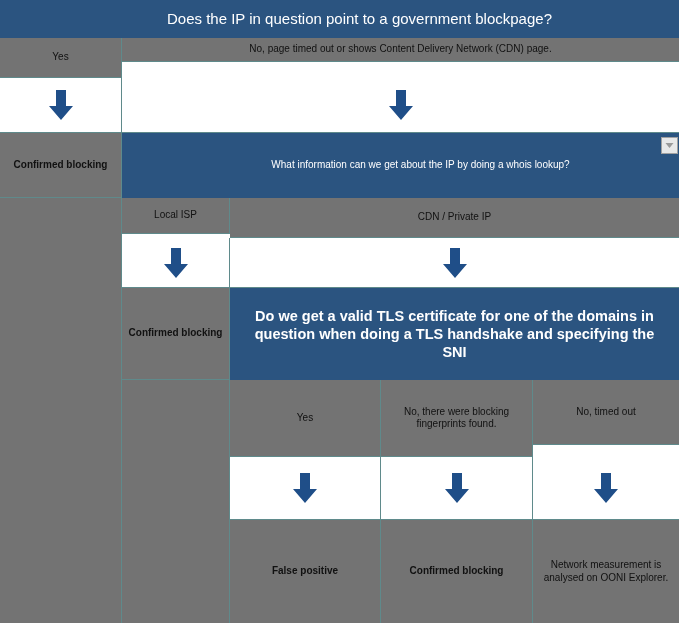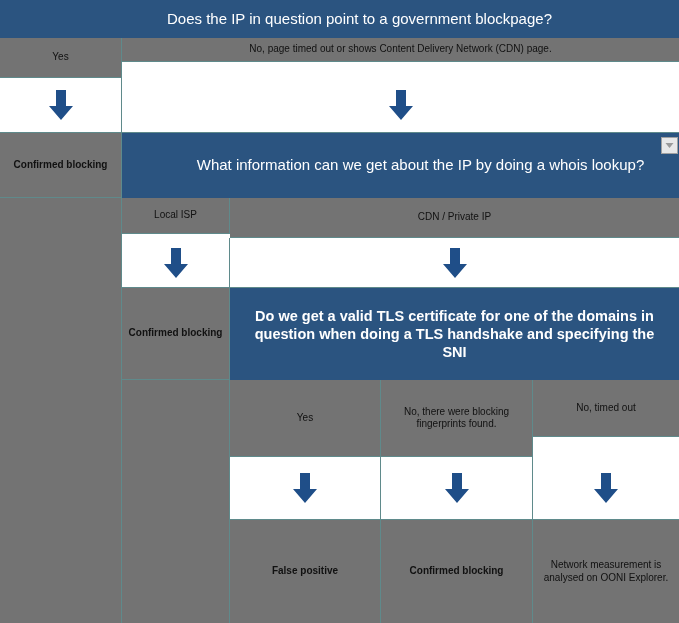--- a/index.html
+++ b/index.html
@@ -42,21 +42,21 @@
   .banner {
     background: #2b5480;
     color: #ffffff;
     font-size: 15px;
     font-weight: 400;
     border-right: none;
     border-bottom: none;
     padding-left: 46px;
   }
   .banner.small {
-    font-size: 15px;
+    font-size: 10px;
   }
   .banner.bold {
     font-weight: bold;
     font-size: 14.5px;
   }
 
   .bold { font-weight: bold; }
 
   
   .arrow-cell {
@@ -159,21 +159,21 @@
   <div class="cell" style="left:381px; top:380px; width:152px; height:77px;">No, there were blocking fingerprints found.</div>
 
   <div class="arrow-cell" style="left:381px; top:457px; width:152px; height:63px;">
     <svg class="arrow" viewBox="0 0 28 32">
       <polygon points="9,1 19,1 19,17 26,17 14,31 2,17 9,17" fill="#1f4e88"></polygon>
     </svg>
   </div>
 
   <div class="cell bold" style="left:381px; top:520px; width:152px; height:103px; border-bottom:none;">Confirmed blocking</div>
 
-  <div class="cell" style="left:533px; top:380px; width:146px; height:57px; border-right:none;">No, timed out</div>
+  <div class="cell" style="left:533px; top:380px; width:146px; height:65px; border-right:none;">No, timed out</div>
 
   <div class="arrow-cell" style="left:533px; top:457px; width:146px; height:63px; border-right:none;">
     <svg class="arrow" viewBox="0 0 28 32">
       <polygon points="9,1 19,1 19,17 26,17 14,31 2,17 9,17" fill="#1f4e88"></polygon>
     </svg>
   </div>
 
   <div class="cell" style="left:533px; top:520px; width:146px; height:103px; border-bottom:none; border-right:none;">Network measurement is analysed on OONI Explorer.</div>
 
 </div>

